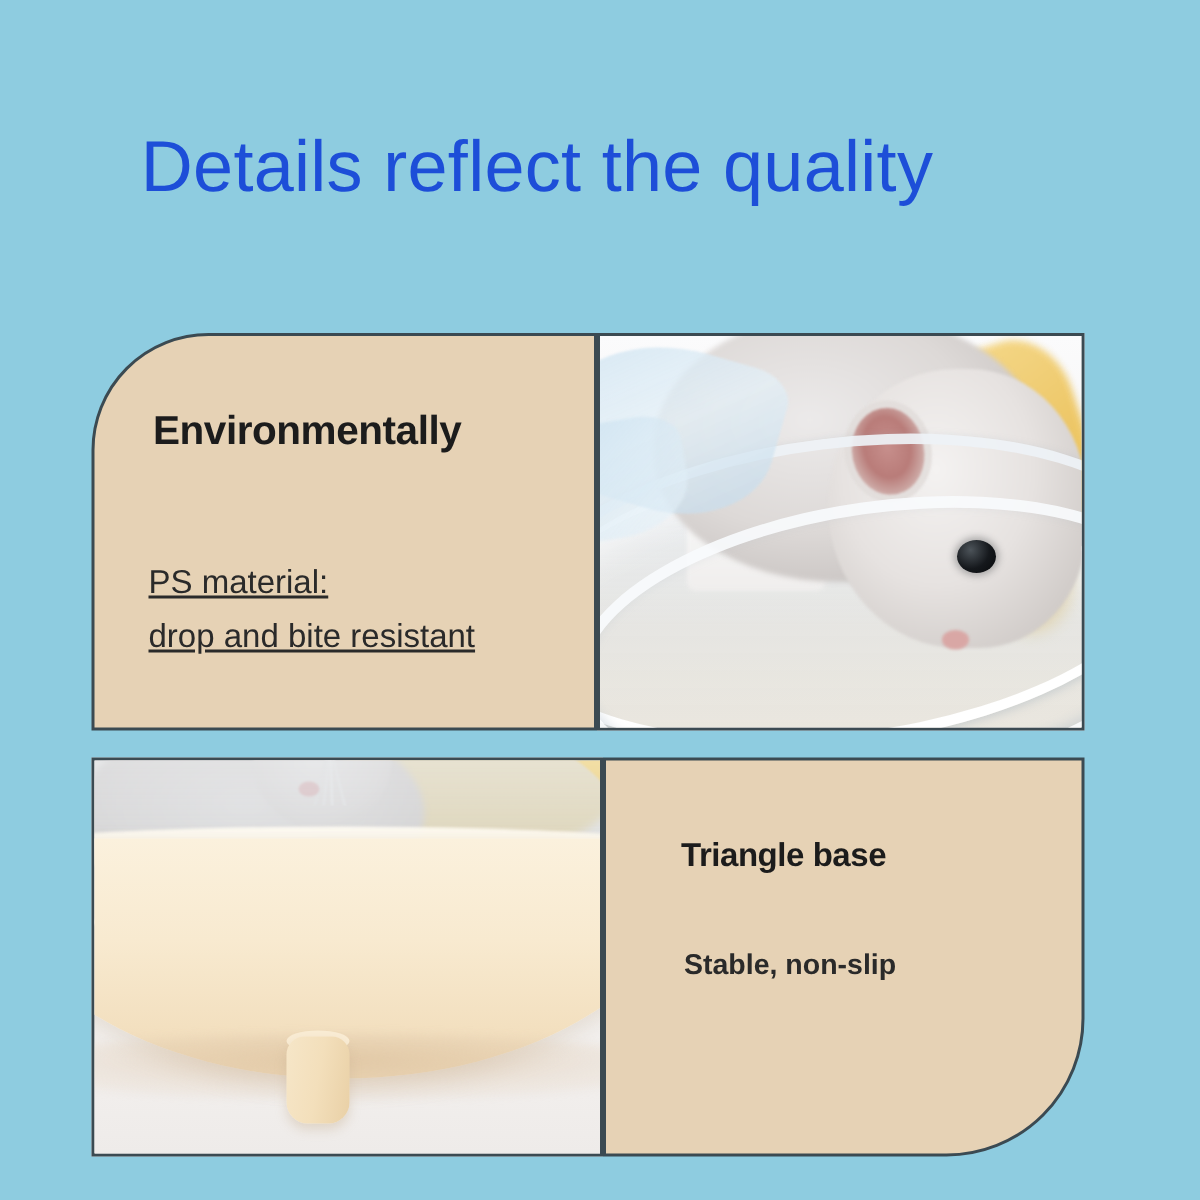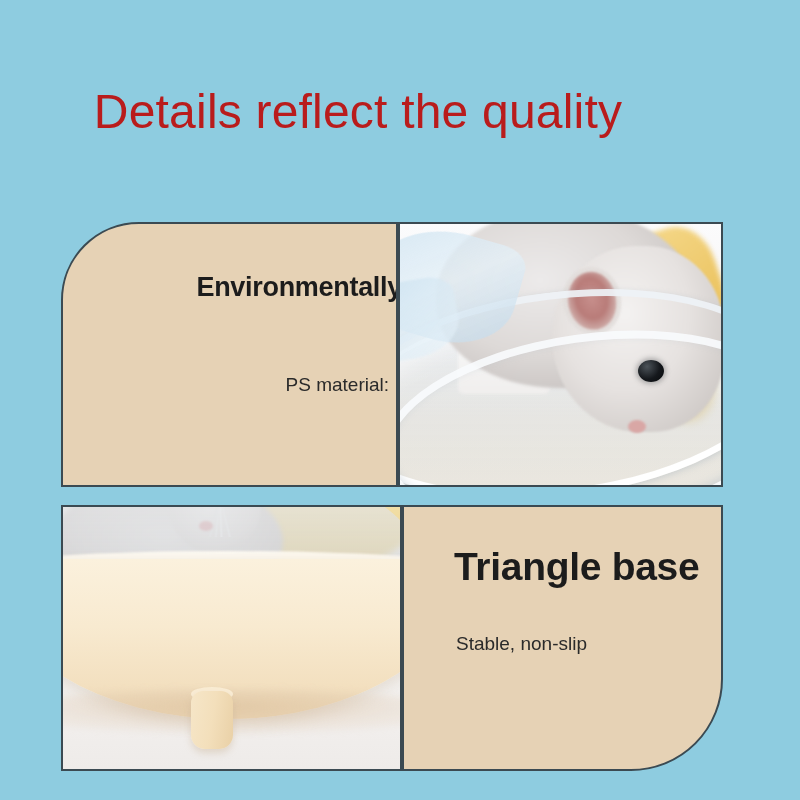--- a/index.html
+++ b/index.html
@@ -17,21 +17,21 @@
 
   
   #page-title {
     position: absolute;
     left: 0;
     top: 84px;
     width: 716px;
     text-align: center;
     font-size: 48px;
     font-weight: 400;
-    color: #b91c1c;
+    color: #1d4ed8;
     letter-spacing: 0.2px;
     line-height: 1.15;
     white-space: nowrap;
   }
 
   
   #feature-grid {
     position: absolute;
     left: 61px;
     top: 222px;
@@ -57,45 +57,45 @@
 
   .cell-text {
     background: #e6d2b5;
   }
 
   .cell-photo {
     background: #f3f1ef;
   }
 
   
-  #cell-env-text  { width: 337px; height: 265px; border-radius: 78px 0 0 0; text-align: right; }
+  #cell-env-text  { width: 337px; height: 265px; border-radius: 78px 0 0 0; }
   #cell-env-photo { width: 325px; height: 265px; margin-left: 0px; }
   #cell-base-photo{ width: 341px; height: 266px; }
   #cell-base-text { width: 321px; height: 266px; border-radius: 0 0 92px 0; }
 
   
   .headline {
     position: absolute;
     font-weight: 700;
     color: #1c1c1c;
     line-height: 1.12;
     letter-spacing: -0.3px;
   }
   .subtext {
     position: absolute;
     font-weight: 400;
     color: #2a2a2a;
     line-height: 1.62;
   }
 
   #env-headline { left: 39px; top: 48px; font-size: 27px; width: 300px; }
-  #env-subtext  { left: 36px; top: 146px; font-size: 19px; width: 290px; }
-
-  #base-headline { left: 50px; top: 38px; font-size: 39px; }
-  #base-subtext  { left: 52px; top: 122px; font-size: 19px; }
+  #env-subtext  { left: 36px; top: 146px; font-size: 22px; width: 290px; text-decoration: underline; }
+
+  #base-headline { left: 50px; top: 51px; font-size: 22px; }
+  #base-subtext  { left: 52px; top: 122px; font-size: 19px; font-weight: bold; }
 
   
 
   
   #photo-hamster-wheel {
     position: absolute;
     inset: 0;
     background:
       linear-gradient(180deg, #fbfbfc 0%, #f4f3f3 46%, #f7f1e6 74%, #f6efe2 100%);
   }
@@ -381,20 +381,21 @@
   <div class="grid-row" id="grid-row-top">
 
     <div class="cell cell-text" id="cell-env-text">
 
       <div class="headline" id="env-headline">
         <span>Environmentally</span><br>
       </div>
 
       <div class="subtext" id="env-subtext">
         <span>PS material:</span><br>
+        <span>drop and bite resistant</span>
       </div>
     </div>
 
     <div class="cell cell-photo" id="cell-env-photo">
       <div id="photo-hamster-wheel">
         <div class="pw-yellow-blob"></div>
         <div class="pw-yellow-blob2"></div>
         <div class="pw-bowl"></div>
         <div class="pw-white-patch"></div>
         <div class="pw-body"></div>

